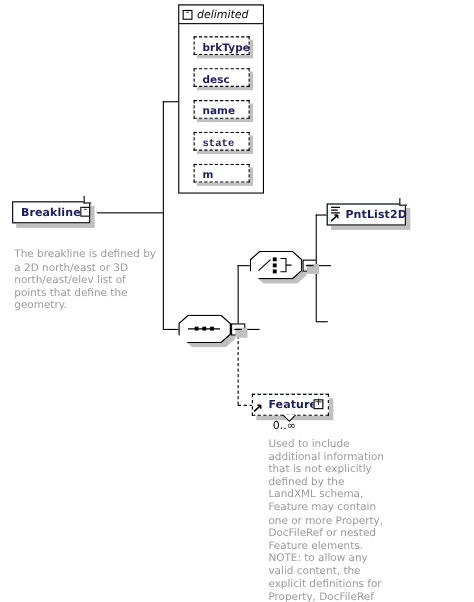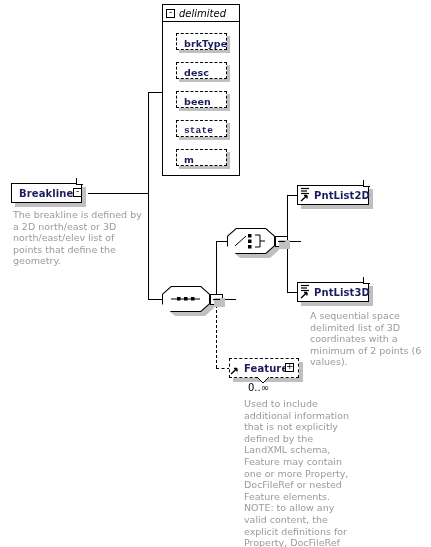--- a/index.html
+++ b/index.html
@@ -158,21 +158,21 @@
     </div>
     <div class="attr-item" style="top:58px;">
       <div class="shadow"></div>
       <div class="ibody">
         <span class="nlabel">desc</span>
       </div>
     </div>
     <div class="attr-item" style="top:87px;">
       <div class="shadow"></div>
       <div class="ibody">
-        <span class="nlabel">been</span>
+        <span class="nlabel">name</span>
       </div>
     </div>
     <div class="attr-item" style="top:116px;font-family:Liberation Mono, monospace;">
       <div class="shadow"></div>
       <div class="ibody">
         <span class="nlabel">state</span>
       </div>
     </div>
     <div class="attr-item" style="top:145px;">
       <div class="shadow"></div>
@@ -188,21 +188,21 @@
       <span class="nlabel">Breakline</span>
     </div>
     <div class="notch" style="right:-1px;top:-5px;width:6px;height:6px;"></div>
   </div>
   <div class="tgl" style="left:73px;top:188px;">
     <i>-</i>
   </div>
 
   <div style="position:absolute;left:15px;top:203px;width:71px;height:4px;background:#c0c0c0;"></div>
 
-  <div class="desc" style="left:13px;top:209px;width:133px;">The breakline is defined by a 2D north/east or 3D north/east/elev list of points that define the geometry.</div>
+  <div class="desc" style="left:13px;top:226px;width:133px;">The breakline is defined by a 2D north/east or 3D north/east/elev list of points that define the geometry.</div>
 
   <div class="comp" style="left:162px;top:286px;">
     <div class="cshadow"></div>
     <div class="cbody"></div>
     <div class="cinner"></div>
     <svg class="glyph" width="48" height="26">
       <line x1="9" y1="13" x2="38" y2="13" stroke="#000" stroke-width="1"></line>
       <rect x="15" y="11" width="3.5" height="3.5" fill="#000"></rect>
       <rect x="22" y="11" width="3.5" height="3.5" fill="#000"></rect>
       <rect x="29" y="11" width="3.5" height="3.5" fill="#000"></rect>
@@ -236,34 +236,20 @@
     </div>
     <div class="notch" style="right:-1px;top:-5px;width:6px;height:6px;"></div>
     <svg class="glyph" width="14" height="18" style="left:2px;top:1px;">
       <line x1="2" y1="2.5" x2="10" y2="2.5" stroke="#000" stroke-width="1.2"></line>
       <line x1="2" y1="5" x2="8" y2="5" stroke="#000" stroke-width="1.2"></line>
       <line x1="2" y1="7.5" x2="10" y2="7.5" stroke="#000" stroke-width="1.2"></line>
       <path d="M2 15 L8 9.5 M8 9.5 L8 12.5 M8 9.5 L5 9.5" stroke="#000" stroke-width="1.4" fill="none"></path>
     </svg>
   </div>
 
-  <div class="node solidb" style="left:297px;top:282px;width:72px;height:20px;">
-    <div class="shadow"></div>
-    <div class="body" style="padding-left:16px;">
-      <span class="nlabel">PntList3D</span>
-    </div>
-    <div class="notch" style="right:-1px;top:-5px;width:6px;height:6px;"></div>
-    <svg class="glyph" width="14" height="18" style="left:2px;top:1px;">
-      <line x1="2" y1="2.5" x2="10" y2="2.5" stroke="#000" stroke-width="1.2"></line>
-      <line x1="2" y1="5" x2="8" y2="5" stroke="#000" stroke-width="1.2"></line>
-      <line x1="2" y1="7.5" x2="10" y2="7.5" stroke="#000" stroke-width="1.2"></line>
-      <path d="M2 15 L8 9.5 M8 9.5 L8 12.5 M8 9.5 L5 9.5" stroke="#000" stroke-width="1.4" fill="none"></path>
-    </svg>
-  </div>
-  <div class="desc" style="left:310px;top:310px;width:116px;">A sequential space delimited list of 3D coordinates with a minimum of 2 points (6 values).</div>
 
   <div class="node dashb" style="left:229px;top:358px;width:70px;height:20px;">
     <div class="shadow"></div>
     <div class="body" style="padding-left:14px;">
       <span class="nlabel">Feature</span>
     </div>
     <svg class="glyph" width="12" height="16" style="left:1px;top:5px;">
       <path d="M1 11 L7 5.5 M7 5.5 L7 8.5 M7 5.5 L4 5.5" stroke="#000" stroke-width="1.4" fill="none"></path>
     </svg>
   </div>

